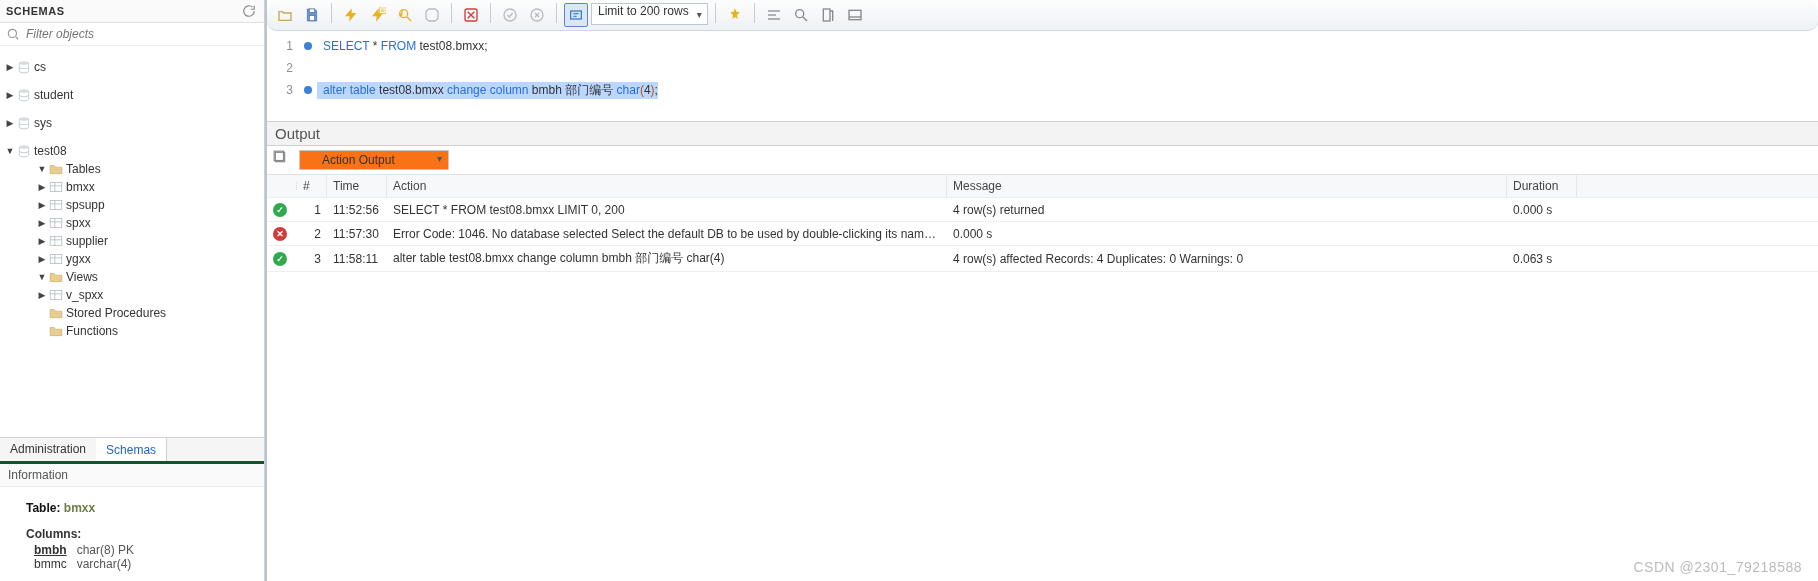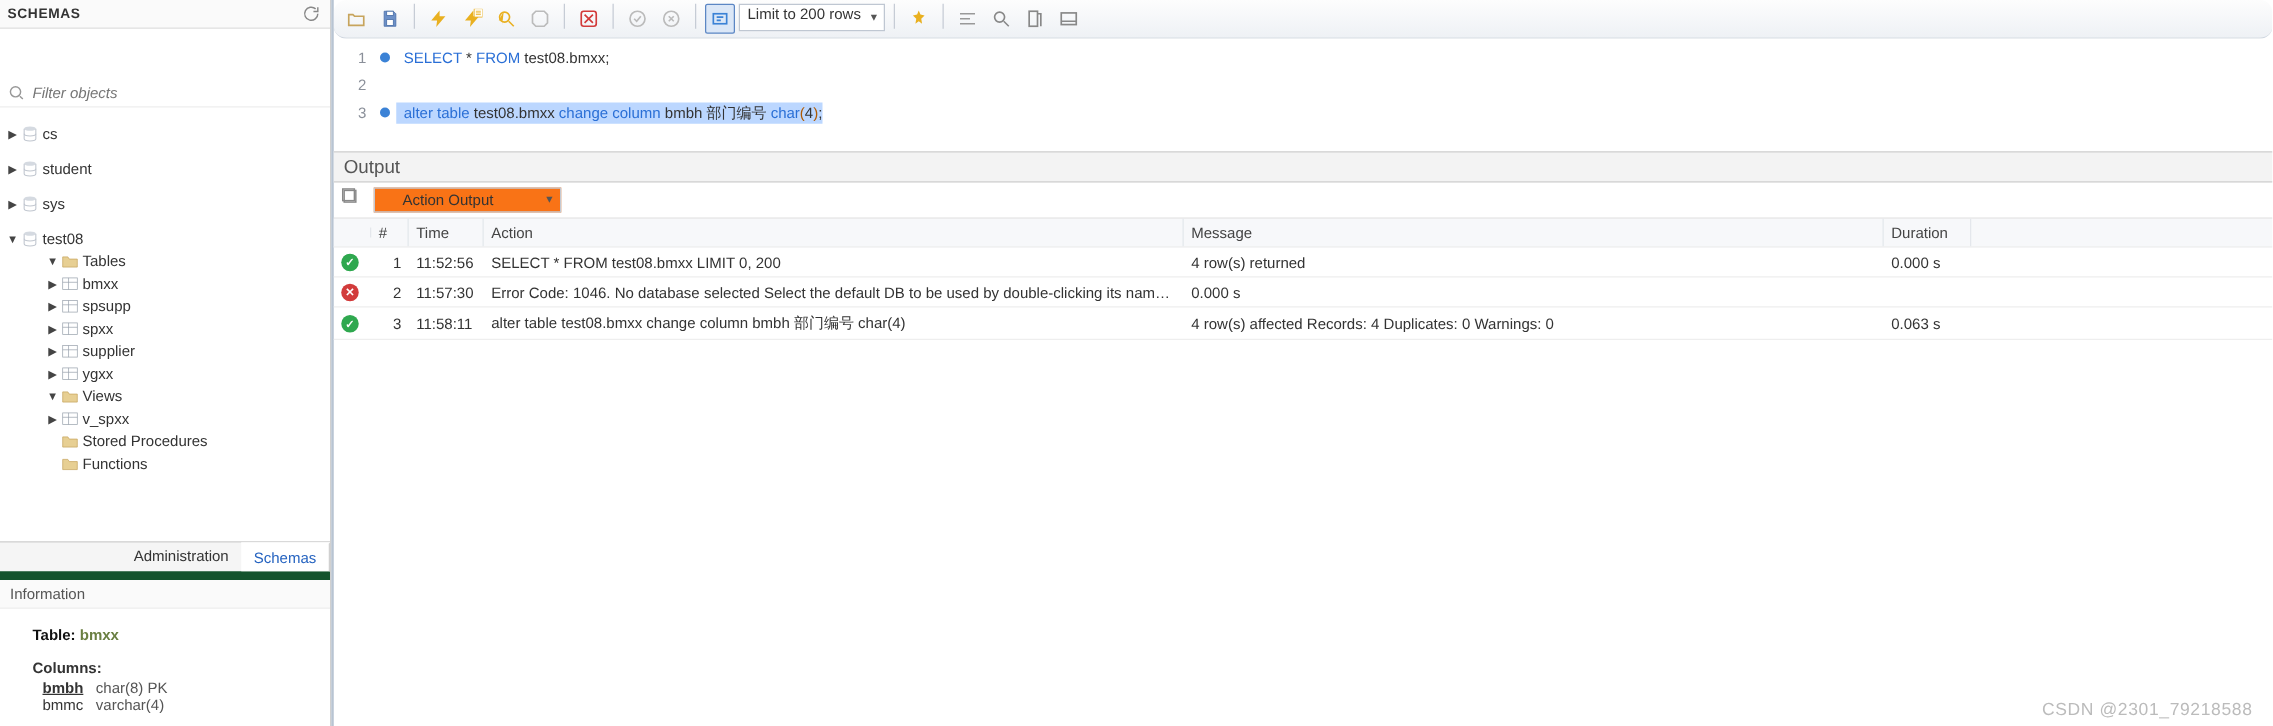--- a/index.html
+++ b/index.html
@@ -4,36 +4,36 @@
 <style>
   * { box-sizing: border-box; margin: 0; padding: 0; font-family: "Segoe UI", Tahoma, sans-serif; font-size: 12px; }
   body { display: flex; width: 1818px; height: 581px; background: #fff; color: #333; overflow: hidden; }
 
   
   .sidebar { width: 265px; border-right: 1px solid #d0d0d0; display: flex; flex-direction: column; }
   .schemas-header { display: flex; align-items: center; justify-content: space-between; padding: 2px 6px; border-bottom: 1px solid #e0e0e0; background: #fafafa; }
   .schemas-header span { font-weight: 700; letter-spacing: 0.5px; font-size: 11px; }
   .schemas-header .refresh { width: 18px; height: 18px; display: flex; align-items: center; justify-content: center; color: #666; cursor: pointer; }
 
-  .filter-row { display: flex; align-items: center; padding: 4px 6px; gap: 6px; border-bottom: 1px solid #eee; margin-top: 40px; }
+  .filter-row { display: flex; align-items: center; padding: 4px 6px; gap: 6px; border-bottom: 1px solid #eee; }
   .filter-row svg { flex: 0 0 auto; }
   .filter-row input { border: none; outline: none; flex: 1; color: #888; font-style: italic; }
 
   .tree { flex: 1; padding: 2px 0 6px 0; overflow-y: auto; }
   .tree .node { display: flex; align-items: center; height: 18px; padding-right: 4px; white-space: nowrap; cursor: default; }
   .tree .arrow { display: inline-flex; width: 12px; justify-content: center; color: #444; }
   .tree .arrow.right::before { content: "▶"; font-size: 9px; }
   .tree .arrow.down::before  { content: "▼"; font-size: 9px; }
   .tree .icon { width: 16px; display: inline-flex; justify-content: center; }
   .tree .lbl { padding-left: 2px; }
   .lvl0 { padding-left: 4px; margin-top: 10px; }
   .lvl1 { padding-left: 36px; }
   .lvl2 { padding-left: 36px; }
 
-  .tabbar { display: flex; border-top: 1px solid #d0d0d0; border-bottom: 7px solid #14532d; background: #f5f5f5; justify-content: flex-end; }
+  .tabbar { display: flex; border-top: 1px solid #d0d0d0; border-bottom: 3px solid #14532d; background: #f5f5f5; }
   .tabbar .tab { padding: 4px 10px; cursor: pointer; }
   .tabbar .tab.active { background: #fff; border-top: 1px solid #fff; color: #2563c0; border-right: 1px solid #d0d0d0; }
 
   .info-header { padding: 4px 8px; background: #fafafa; border-bottom: 1px solid #eee; color: #555; }
   .info-body { padding: 14px 18px 10px 26px; }
   .info-body .tbl-line { margin-bottom: 12px; }
   .info-body .tbl-line b { color: #111; }
   .info-body .tbl-name { color: #6a7f42; font-weight: 700; }
   .info-body .cols-h { font-weight: 700; margin-bottom: 2px; }
   .col-row { display: flex; gap: 10px; padding-left: 8px; }

